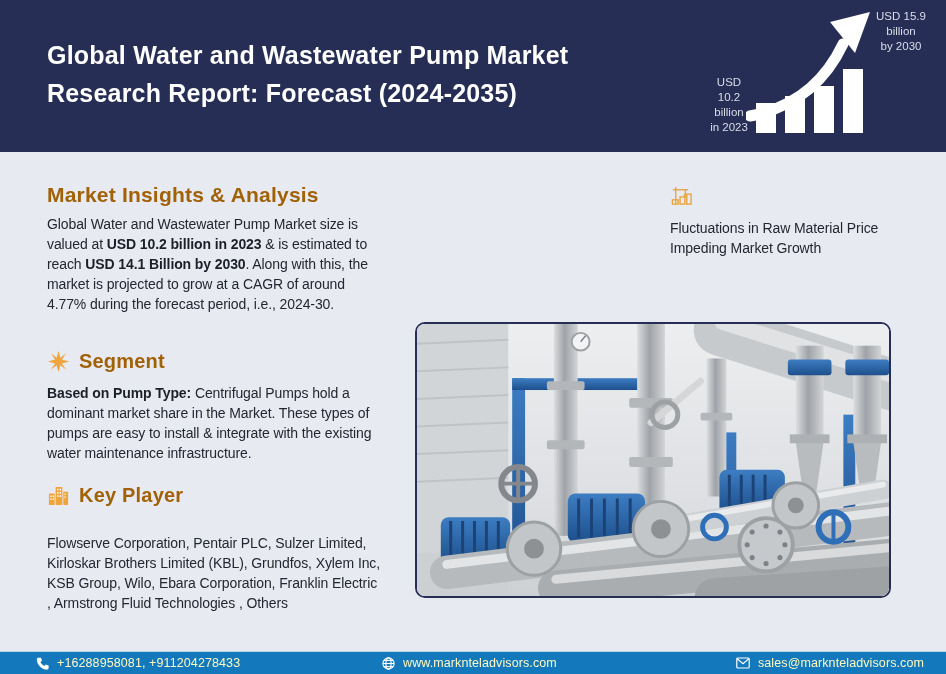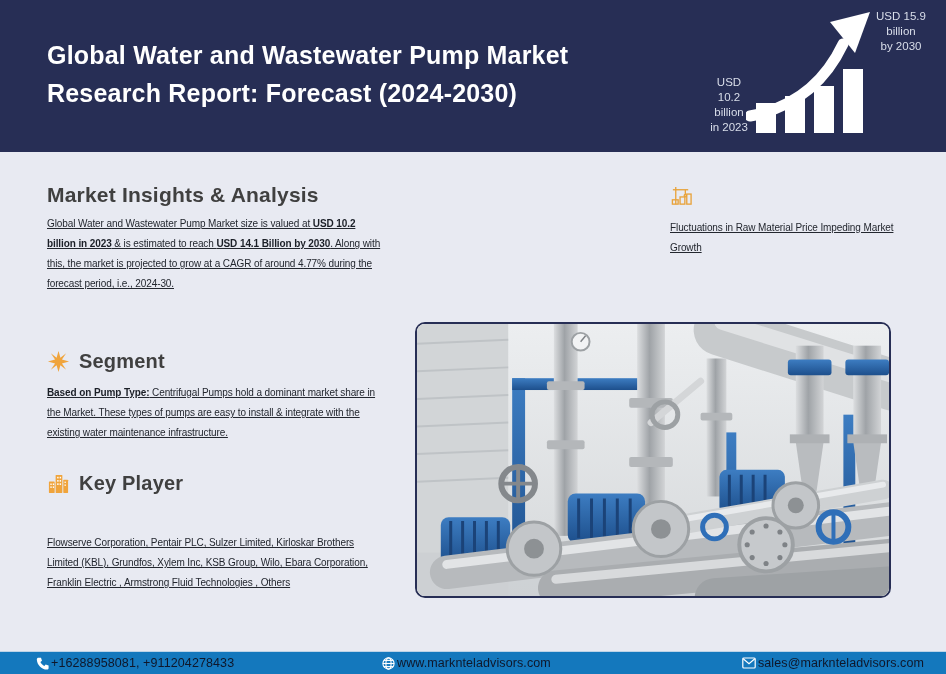--- a/index.html
+++ b/index.html
@@ -38,37 +38,36 @@
     position:absolute; left:756px; top:68px; height:65px;
     display:flex; align-items:flex-end; gap:9px;
   }
   .gbar { width:20px; background:#ffffff; }
   .growth-arrow { position:absolute; left:746px; top:10px; }
 
   
   .sec-heading {
     position:absolute;
     display:flex; align-items:center; gap:9px;
-    font-size:20px; font-weight:bold; color:#404040;
+    font-size:20px; font-weight:bold; color:#a16207;
     letter-spacing:.2px;
   }
   .sec-heading .hicon { display:inline-flex; flex:0 0 auto; }
   .body-text {
     position:absolute;
-    font-size:10px; line-height:20px; color:#23272f;
+    font-size:14px; line-height:20px; color:#23272f;
     letter-spacing:-.1px;
-    text-decoration:underline;
   }
   .body-text b { color:#1b1f27; }
 
   .insights-heading { left:47px; top:183px; font-size:21px; }
   .insights-text    { left:47px; top:214px; width:334px; }
   .segment-heading  { left:47px; top:350px; }
   .segment-text     { left:47px; top:383px; width:334px; }
-  .keyplayer-heading{ left:47px; top:472px;justify-content:flex-end; }
+  .keyplayer-heading{ left:47px; top:484px;justify-content:flex-end; }
   .keyplayer-text   { left:47px; top:533px; width:334px; }
 
   .driver-heading   { left:405px; top:184px; }
   .driver-text      { left:405px; top:218px; width:248px; }
   .challenge-heading{ left:670px; top:184px; }
   .challenge-text   { left:670px; top:218px; width:240px; }
 
   
   .pump-image {
     position:absolute; left:415px; top:322px; width:476px; height:276px;
@@ -77,37 +76,37 @@
   }
   .pump-image svg { display:block; width:100%; height:100%; }
 
   
   .footer {
     position:absolute; left:0; bottom:0; width:946px; height:23px;
     background:#1478bd; border-top:1px solid #bcd3e7;
   }
   .footer-item {
     position:absolute; top:0; height:22px;
-    display:flex; align-items:center; gap:2px;
-    color:#0f172a; font-size:12.5px; letter-spacing:.1px;
+    display:flex; align-items:center; gap:8px;
+    color:#fef9c3; font-size:12.5px; letter-spacing:.1px;
   }
   .footer-phone { left:36px; }
   .footer-web   { left:382px; }
   .footer-mail  { right:22px; }
   .footer-item .ficon { display:inline-flex; }
 </style>
 </head>
 <body>
 
 <div id="app">
 
   <div class="header">
     <div class="title">
       <div>Global Water and Wastewater Pump Market</div>
-      <div>Research Report: Forecast (2024-2030)</div>
+      <div>Research Report: Forecast (2024-2035)</div>
     </div>
 
     <div class="growth-start-label">USD
 10.2
 billion
 in 2023</div>
     <div class="growth-end-label">USD 15.9
 billion
 by 2030</div>
 

